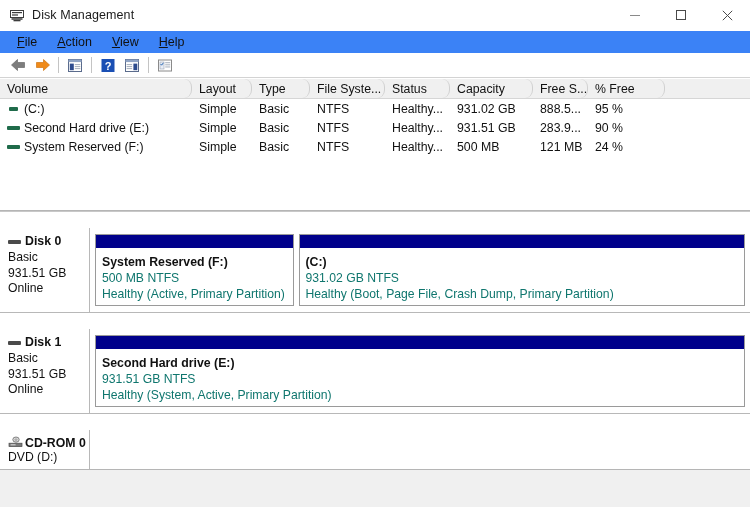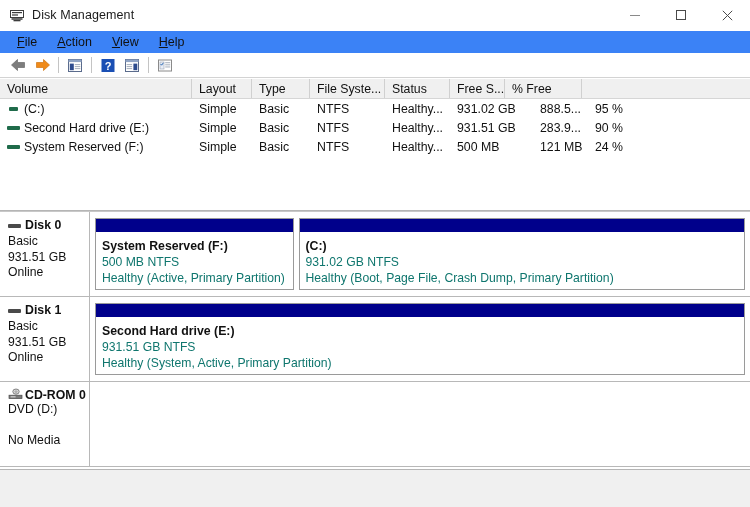--- a/index.html
+++ b/index.html
@@ -137,20 +137,21 @@
     display: flex;
     align-items: center;
     font-size: 12.3px;
     color: #111111;
     padding-left: 7px;
     box-sizing: border-box;
     border-right: 1px solid #d0d0d0;
     overflow: hidden;
     white-space: nowrap;
     background: #f0f0f0;
+    border-radius: 8px;
   }
   .hcell:last-child { border-right: none; }
 
   .row {
     display: flex;
     height: 19px;
     align-items: center;
     background: #ffffff;
   }
   .cell {
@@ -190,20 +191,21 @@
     background: #ffffff;
     height: 290px;
     overflow: hidden;
     box-sizing: border-box;
   }
   .disk-row {
     display: flex;
     box-sizing: border-box;
     border-bottom: 1px solid #b8b8b8;
     background: #ffffff;
+    margin-top: 16px;
   }
   .disk-info {
     width: 90px;
     flex: 0 0 90px;
     box-sizing: border-box;
     padding: 6px 0 0 8px;
     border-right: 1px solid #b8b8b8;
     background: #ffffff;
   }
   .disk-title {
@@ -420,20 +422,21 @@
   </div>
 
   <div class="list-pane">
 
     <div class="list-header">
       <div class="hcell" style="width:192px">Volume</div>
       <div class="hcell" style="width:60px">Layout</div>
       <div class="hcell" style="width:58px">Type</div>
       <div class="hcell" style="width:75px">File Syste...</div>
       <div class="hcell" style="width:65px">Status</div>
+      <div class="hcell" style="width:83px">Capacity</div>
       <div class="hcell" style="width:55px">Free S...</div>
       <div class="hcell" style="width:77px">% Free</div>
       <div class="hcell" style="width:85px"></div>
     </div>
 
     <div class="row">
       <div class="cell" style="width:192px">
         <span class="vol-icon small">
             <span class="bar"></span>
           </span>

